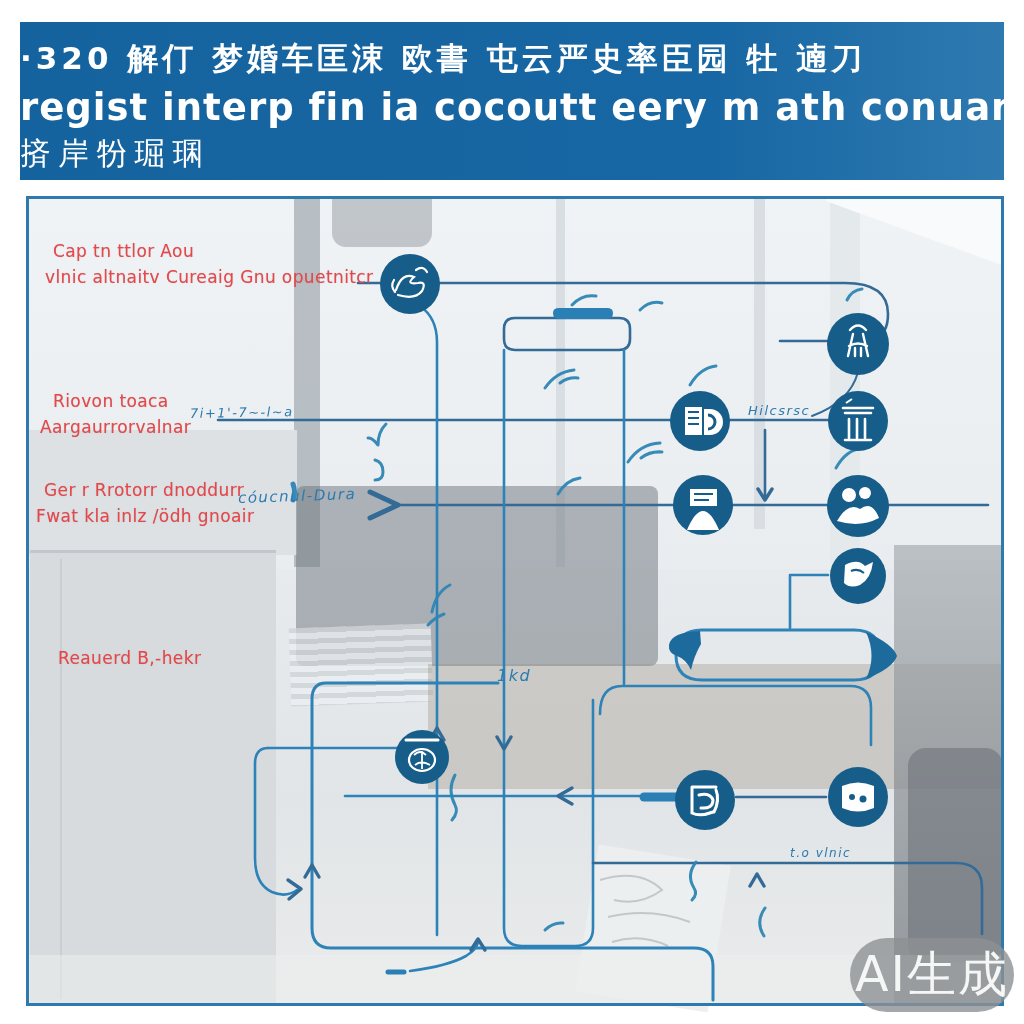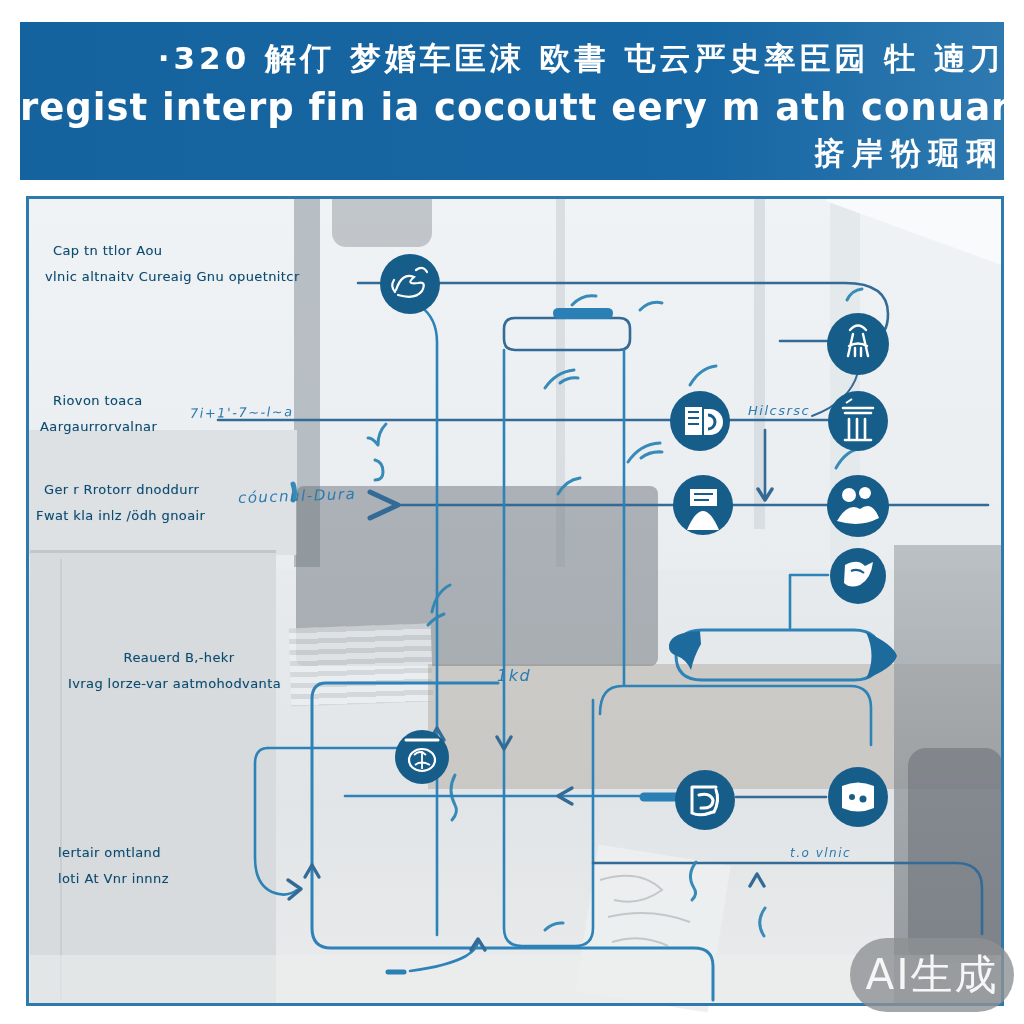--- a/index.html
+++ b/index.html
@@ -1,42 +1,42 @@
 <!DOCTYPE html>
 <html><head>
 <meta charset="utf-8">
 <style>
   html,body{margin:0;padding:0;background:#ffffff;}
   .stage{position:relative;width:1024px;height:1024px;overflow:hidden;background:#ffffff;
          font-family:"DejaVu Sans",sans-serif;}
   
   .header{position:absolute;left:20px;top:22px;width:984px;height:158px;
           background:linear-gradient(90deg,#15639e 0%,#1767a4 70%,#2e79b0 100%);
-          color:#ffffff;text-align:right;}
+          color:#ffffff;text-align:left;}
   .header .h1{margin-top:16px;font-size:31px;font-weight:bold;letter-spacing:4px;white-space:nowrap;}
   .header .h2{margin-top:6px;font-size:37px;font-weight:bold;letter-spacing:1px;white-space:nowrap;}
-  .header .h3{margin-top:4px;font-size:31px;font-weight:bold;letter-spacing:7px;}
+  .header .h3{margin-top:4px;font-size:31px;font-weight:normal;letter-spacing:7px;}
   
   .bg{position:absolute;left:27px;top:199px;width:976px;height:804px;
       background:linear-gradient(180deg,#eef1f3 0%,#e8ebed 45%,#e2e5e7 75%,#e9ebec 100%);}
   .bgel{position:absolute;}
   
   .frame{position:absolute;left:26px;top:196px;width:972px;height:804px;
          border:3px solid #2e79ad;}
   .overlay{position:absolute;left:0;top:0;width:1024px;height:1024px;}
   
-  .label{position:absolute;color:#0c4a6e;font-size:13px;line-height:26px;letter-spacing:.4px;
+  .label{position:absolute;color:#ef4444;font-size:17px;line-height:26px;letter-spacing:.4px;
          text-shadow:0 0 1px rgba(46,111,153,.35);white-space:nowrap;}
   .hand{position:absolute;color:#2c7bb0;font-size:13px;font-style:italic;letter-spacing:1.5px;
         white-space:nowrap;}
   
   .watermark{position:absolute;left:850px;top:938px;width:164px;height:74px;
              background:rgba(141,145,147,.8);border-radius:38px;
              display:flex;align-items:center;justify-content:center;
-             color:#f5f6f6;font-size:42px;letter-spacing:2px;}
+             color:#f5f6f6;font-size:49px;letter-spacing:2px;}
 </style>
 </head>
 <body>
 
 <div class="stage">
 
   <div class="bg">
     <div class="bgel" style="left:0;top:0;width:976px;height:370px;background:linear-gradient(180deg,#f0f3f5,#e9edef);"></div>
     <div class="bgel" style="left:267px;top:0;width:26px;height:368px;background:rgba(170,177,184,.8);"></div>
     <div class="bgel" style="left:529px;top:0;width:9px;height:368px;background:#d9dee2;"></div>
@@ -191,29 +191,24 @@
     <div>vlnic altnaitv Cureaig Gnu opuetnitcr</div>
   </div>
   <div class="label" style="left:40px;top:388px;">
     <div style="padding-left:13px;">Riovon toaca</div>
     <div>Aargaurrorvalnar</div>
   </div>
   <div class="label" style="left:36px;top:477px;">
     <div style="padding-left:8px;">Ger r Rrotorr dnoddurr</div>
     <div>Fwat kla inlz /ödh gnoair</div>
   </div>
-  <div class="label" style="left:68px;top:645px;text-align:center;">
+  <div class="label" style="left:49px;top:645px;">
     <div style="padding-left:9px;">Reauerd B,-hekr</div>
-    <div>Ivrag lorze-var aatmohodvanta</div>
   </div>
   <div class="label" style="left:37px;top:728px;">
-  </div>
-  <div class="label" style="left:58px;top:840px;">
-    <div>lertair omtland</div>
-    <div>loti At Vnr innnz</div>
   </div>
 
   <span class="hand" style="left:190px;top:405px;transform:rotate(-1deg);">7i+1'-7~-l~a</span>
   <span class="hand" style="left:238px;top:487px;font-size:15px;transform:rotate(-2deg);">cóucnul-Dura</span>
   <span class="hand" style="left:748px;top:403px;font-size:13px;">Hilcsrsc</span>
   <span class="hand" style="left:497px;top:666px;font-size:16px;">1kd</span>
   <span class="hand" style="left:790px;top:846px;font-size:12px;">t.o vlnic</span>
 
   <div class="watermark">
     <span>AI生成</span>

